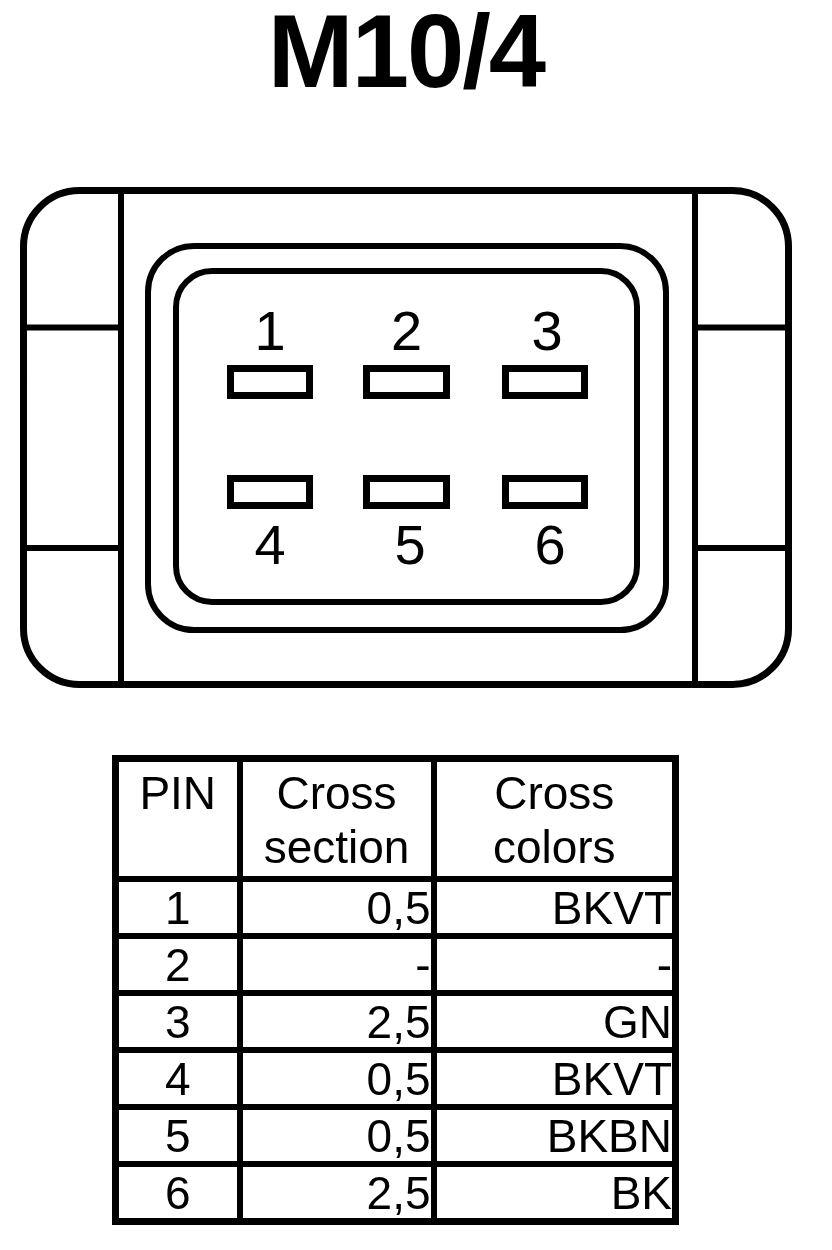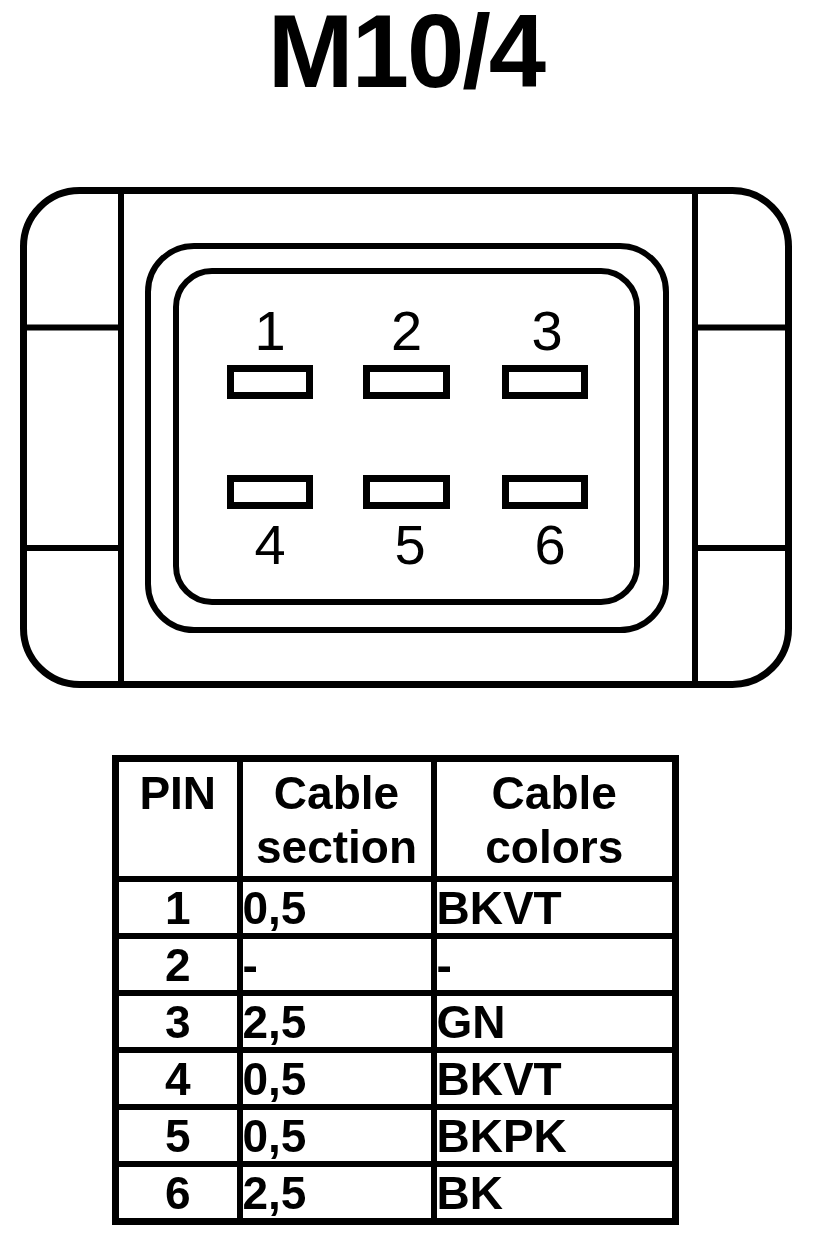--- a/index.html
+++ b/index.html
@@ -48,38 +48,38 @@
     position: absolute;
     left: 112px;
     top: 755px;
     width: 560px;
     border-collapse: collapse;
     table-layout: fixed;
     border: 7px solid #000000;
   }
   table.pinout th, table.pinout td {
     border: 6px solid #000000;
-    font-weight: bold;
+    font-weight: normal;
     font-size: 46px;
     vertical-align: top;
     overflow: hidden;
   }
   table.pinout th {
     height: 110px;
     line-height: 54px;
     text-align: center;
     padding: 4px 0 0 0;
   }
   table.pinout td {
     height: 49px;
     line-height: 50px;
     padding: 1px 0 0 0;
   }
   td.c-pin { text-align: center; }
-  td.c-cross, td.c-color { text-align: left; padding-left: 9px; }
+  td.c-cross, td.c-color { text-align: right; padding-left: 9px; }
   col.w-pin   { width: 124px; }
   col.w-cross { width: 194px; }
   col.w-color { width: 242px; }
 </style>
 </head>
 <body>
 
 <div class="page">
 
   <div class="title">M10/4</div>
@@ -117,22 +117,22 @@
 
   <table class="pinout">
     <colgroup>
       <col class="w-pin">
       <col class="w-cross">
       <col class="w-color">
     </colgroup>
     <thead>
       <tr>
         <th>PIN</th>
-        <th>Cable section</th>
-        <th>Cable colors</th>
+        <th>Cross section</th>
+        <th>Cross colors</th>
       </tr>
     </thead>
     <tbody>
       <tr>
         <td class="c-pin">1</td>
         <td class="c-cross">0,5</td>
         <td class="c-color">BKVT</td>
       </tr>
       <tr>
         <td class="c-pin">2</td>
@@ -145,21 +145,21 @@
         <td class="c-color">GN</td>
       </tr>
       <tr>
         <td class="c-pin">4</td>
         <td class="c-cross">0,5</td>
         <td class="c-color">BKVT</td>
       </tr>
       <tr>
         <td class="c-pin">5</td>
         <td class="c-cross">0,5</td>
-        <td class="c-color">BKPK</td>
+        <td class="c-color">BKBN</td>
       </tr>
       <tr>
         <td class="c-pin">6</td>
         <td class="c-cross">2,5</td>
         <td class="c-color">BK</td>
       </tr>
     </tbody>
   </table>
 
 </div>

